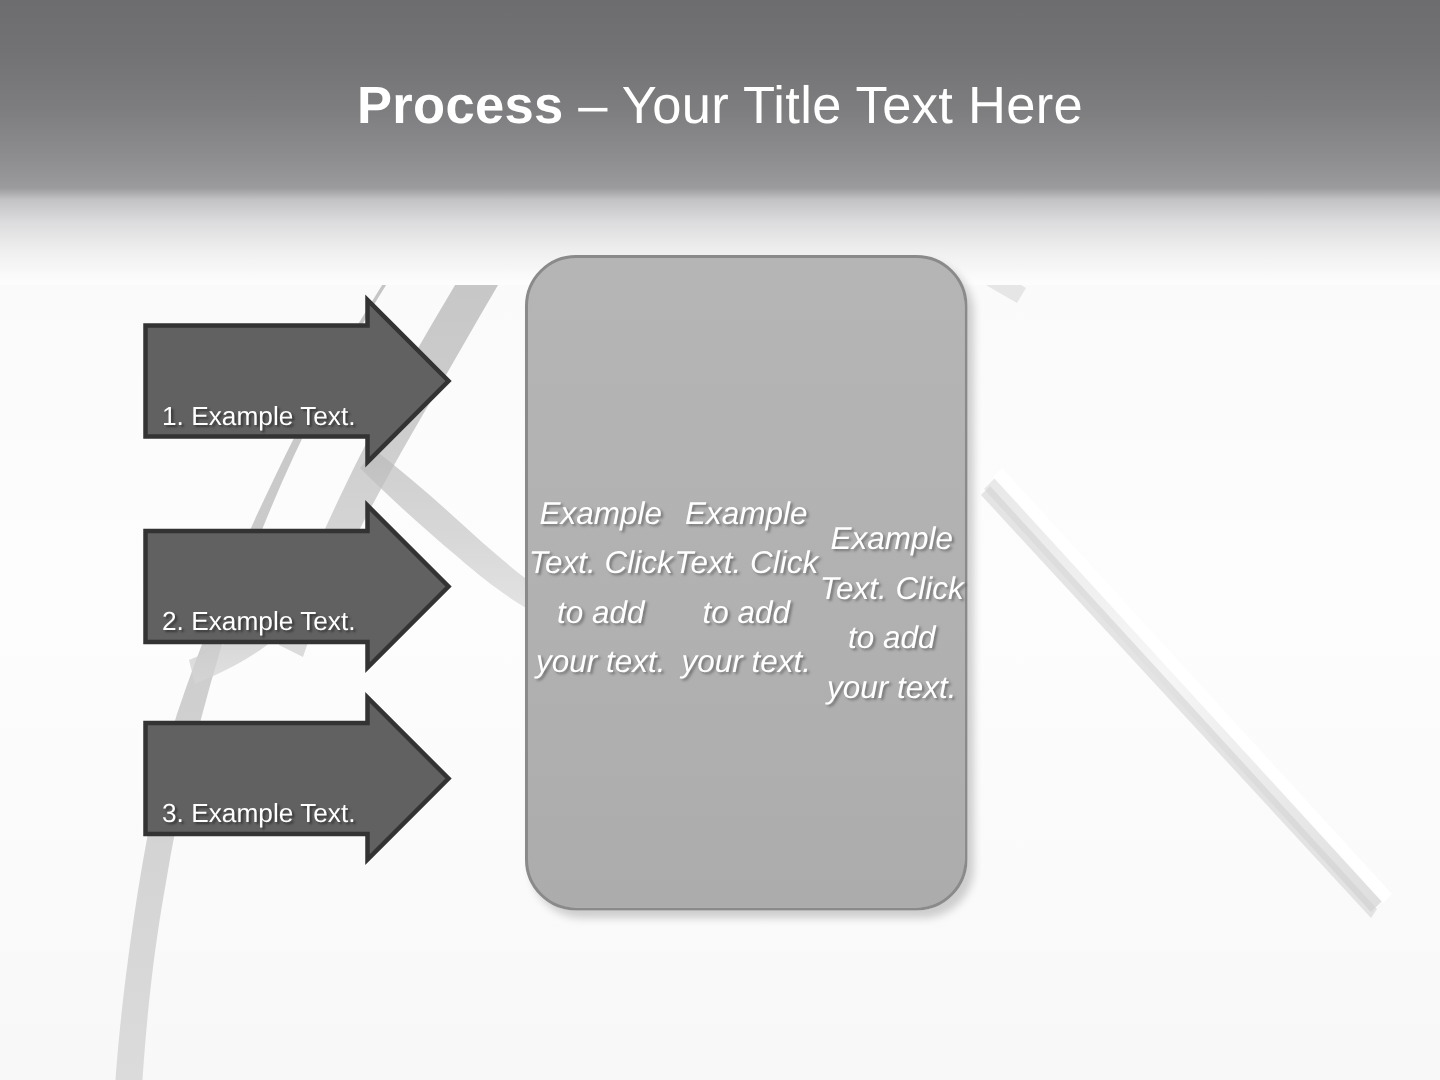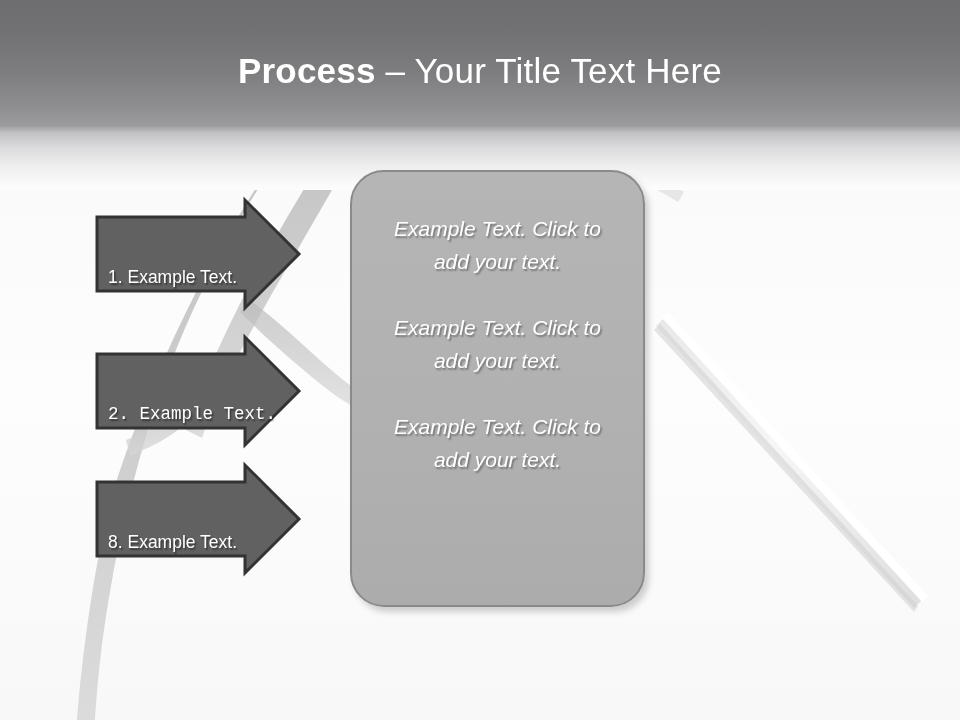--- a/index.html
+++ b/index.html
@@ -77,21 +77,21 @@
     color: #ffffff;
     font-size: 17.5px;
     line-height: 20px;
     white-space: nowrap;
     text-shadow: 1.5px 1.5px 1.6px rgba(0,0,0,0.45);
     pointer-events: none;
     margin-top: 24px;
   }
 
   .arrow-1 { left: 95px; top: 198px; }
-  .arrow-2 { left: 95px; top: 335px; font-family: Liberation Mono, monospace; }
+  .arrow-2 { left: 95px; top: 335px; }
   .arrow-3 { left: 95px; top: 463px; }
   .arrow-out { left: 694px; top: 337px; }
 
   .arrow-1 .arrow-label,
   .arrow-2 .arrow-label,
   .arrow-3 .arrow-label { left: 13px; top: 45px; }
   .arrow-out .arrow-label { left: 34px; top: 33px; }
 
   
   .center-box {
@@ -99,21 +99,21 @@
     left: 350px;
     top: 170px;
     width: 295px;
     height: 437px;
     box-sizing: border-box;
     border: 2px solid #8a8a8a;
     border-radius: 34px;
     background: linear-gradient(180deg, #b5b5b5 0%, #b1b1b1 55%, #acacac 100%);
     box-shadow: 4px 5px 6px rgba(0,0,0,0.18);
     display: flex;
-    flex-direction: column;
+    flex-direction: row;
     justify-content: flex-start;
     align-items: center;
     padding-top: 40px;
   }
   .center-para {
     width: 225px;
     text-align: center;
     color: #ffffff;
     font-style: italic;
     font-size: 21px;
@@ -206,21 +206,21 @@
     <svg width="206" height="112" viewBox="0 0 206 112" xmlns="http://www.w3.org/2000/svg">
       <polygon points="2,19 150,19 150,2 204,56 150,110 150,93 2,93" fill="#616161" stroke="#333333" stroke-width="3" stroke-linejoin="miter"></polygon>
     </svg>
     <span class="arrow-label">2. Example Text.</span>
   </div>
 
   <div class="arrow arrow-3">
     <svg width="206" height="112" viewBox="0 0 206 112" xmlns="http://www.w3.org/2000/svg">
       <polygon points="2,19 150,19 150,2 204,56 150,110 150,93 2,93" fill="#616161" stroke="#333333" stroke-width="3" stroke-linejoin="miter"></polygon>
     </svg>
-    <span class="arrow-label">8. Example Text.</span>
+    <span class="arrow-label">3. Example Text.</span>
   </div>
 
   <div class="center-box">
     <div class="center-para">Example Text. Click  to add your text.</div>
     <div class="center-para">Example Text. Click  to add your text.</div>
     <div class="center-para">Example Text. Click  to add your text.</div>
   </div>
 
 
 </div>

